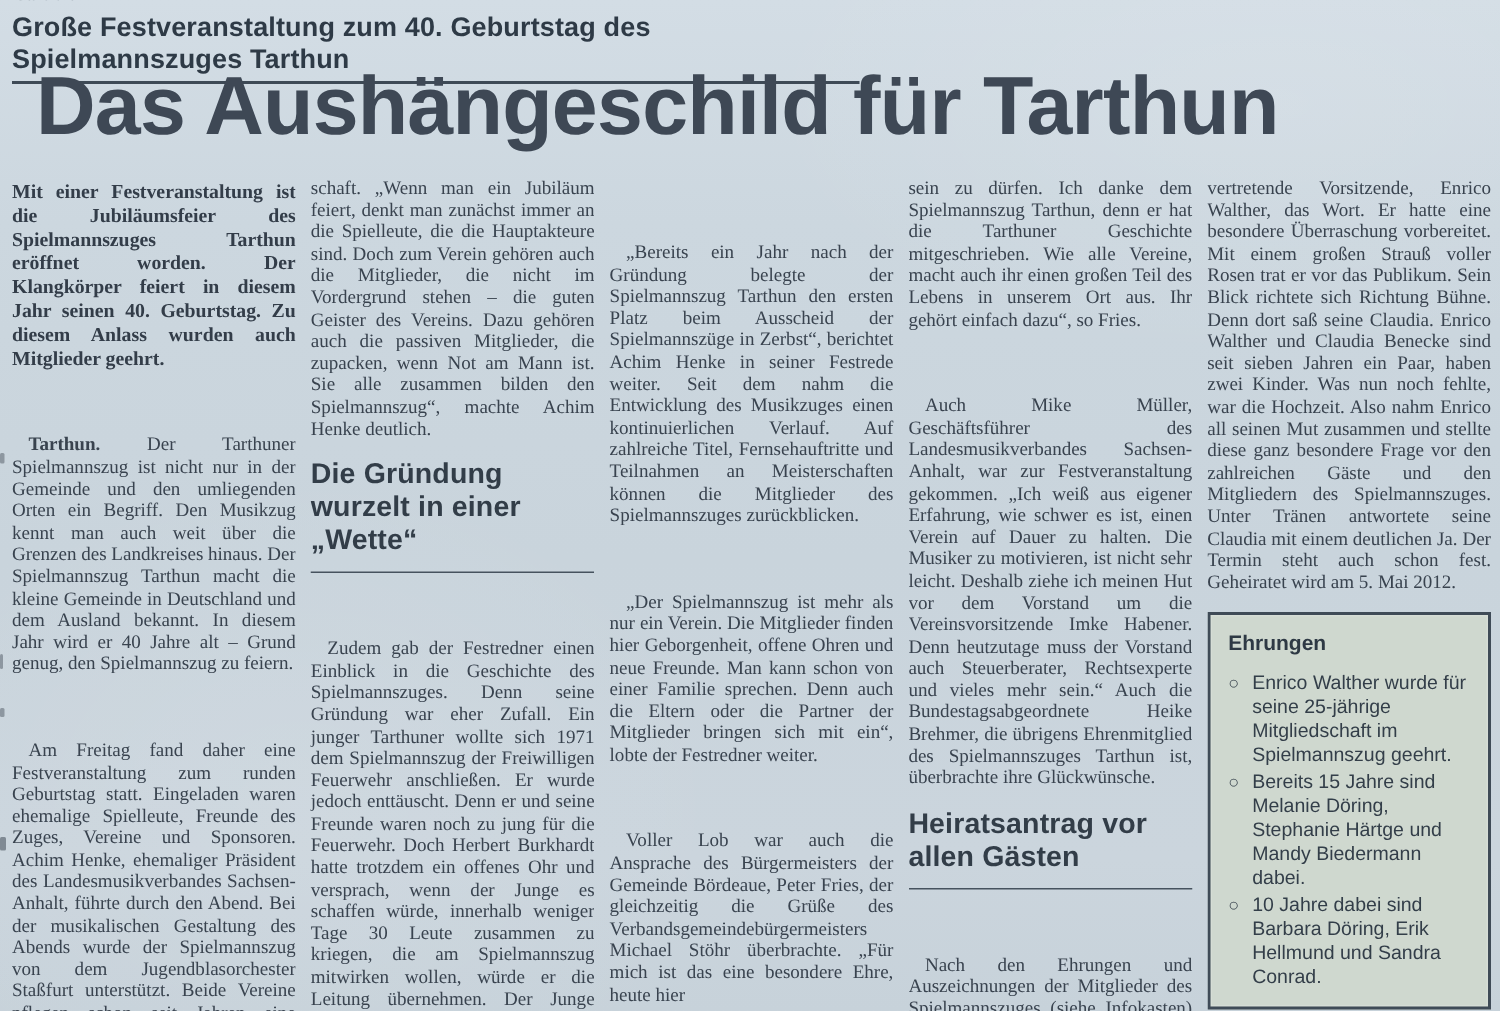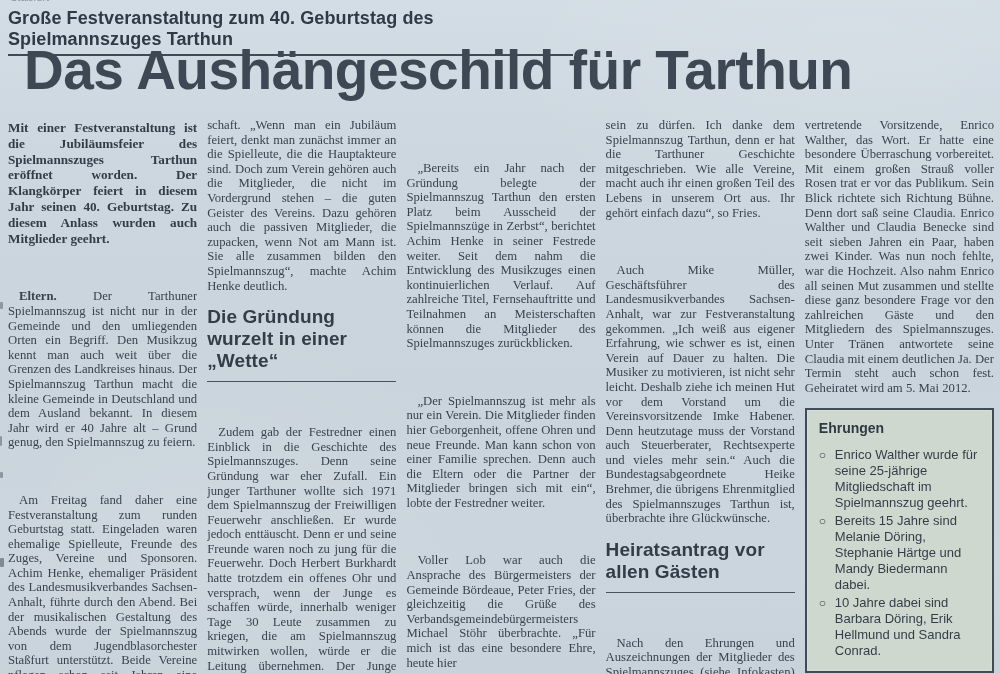--- a/index.html
+++ b/index.html
@@ -113,21 +113,21 @@
   <div class="kicker-wrap">
     <div class="kicker">Große Festveranstaltung zum 40. Geburtstag des Spielmannszuges Tarthun</div>
   </div>
 
   <h1 class="headline">Das Aushängeschild für Tarthun</h1>
 
   <div class="columns">
 
     <div class="col">
       <p class="lead">Mit einer Festveranstaltung ist die Jubiläumsfeier des Spielmannszuges Tarthun eröffnet worden. Der Klangkörper feiert in diesem Jahr seinen 40. Geburtstag. Zu diesem Anlass wurden auch Mitglieder geehrt.</p>
-      <p class="para indent"><span class="dateline">Eltern.</span>
+      <p class="para indent"><span class="dateline">Tarthun.</span>
         <span>Der Tarthuner Spielmannszug ist nicht nur in der Gemeinde und den umliegenden Orten ein Begriff. Den Musikzug kennt man auch weit über die Grenzen des Landkreises hinaus. Der Spielmannszug Tarthun macht die kleine Gemeinde in Deutschland und dem Ausland bekannt. In diesem Jahr wird er 40 Jahre alt – Grund genug, den Spielmannszug zu feiern.</span></p>
       <p class="para indent">Am Freitag fand daher eine Festveranstaltung zum runden Geburtstag statt. Eingeladen waren ehemalige Spielleute, Freunde des Zuges, Vereine und Sponsoren. Achim Henke, ehemaliger Präsident des Landesmusikverbandes Sachsen-Anhalt, führte durch den Abend. Bei der musikalischen Gestaltung des Abends wurde der Spielmannszug von dem Jugendblasorchester Staßfurt unterstützt. Beide Vereine pflegen schon seit Jahren eine Freund-</p>
     </div>
 
     <div class="col">
       <p class="para">schaft. „Wenn man ein Jubiläum feiert, denkt man zunächst immer an die Spielleute, die die Hauptakteure sind. Doch zum Verein gehören auch die Mitglieder, die nicht im Vordergrund stehen – die guten Geister des Vereins. Dazu gehören auch die passiven Mitglieder, die zupacken, wenn Not am Mann ist. Sie alle zusammen bilden den Spielmannszug“, machte Achim Henke deutlich.</p>
       <div class="subhead-wrap">
         <div class="subhead">Die Gründung wurzelt in einer „Wette“</div>
       </div>
       <p class="para indent">Zudem gab der Festredner einen Einblick in die Geschichte des Spielmannszuges. Denn seine Gründung war eher Zufall. Ein junger Tarthuner wollte sich 1971 dem Spielmannszug der Freiwilligen Feuerwehr anschließen. Er wurde jedoch enttäuscht. Denn er und seine Freunde waren noch zu jung für die Feuerwehr. Doch Herbert Burkhardt hatte trotzdem ein offenes Ohr und versprach, wenn der Junge es schaffen würde, innerhalb weniger Tage 30 Leute zusammen zu kriegen, die am Spielmannszug mitwirken wollen, würde er die Leitung übernehmen. Der Junge schaffte es, Burkhardt konnte</p>

